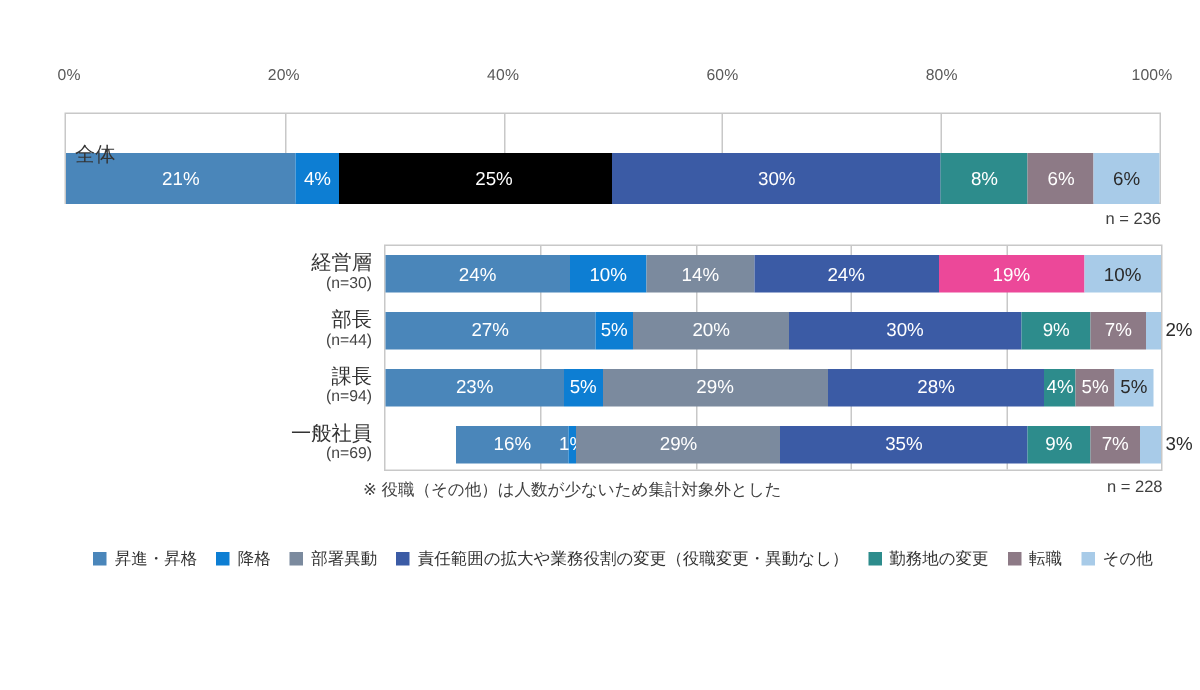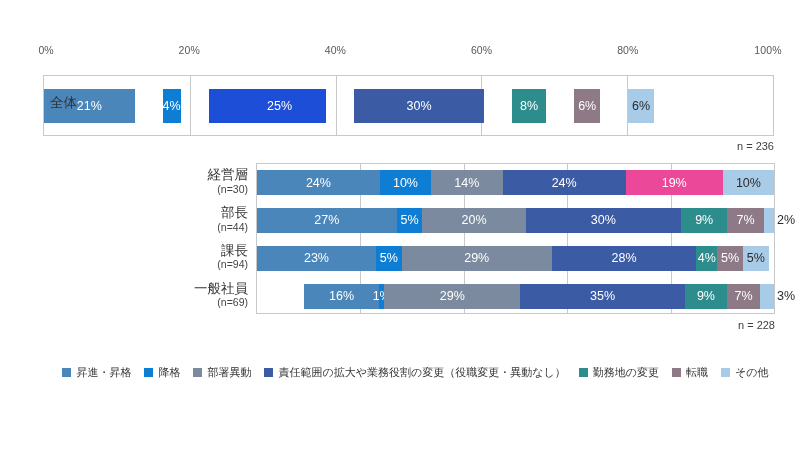--- a/index.html
+++ b/index.html
@@ -139,28 +139,28 @@
       <div class="axis-tick" style="left: 438.6px;">60%</div>
       <div class="axis-tick" style="left: 584.8px;">80%</div>
       <div class="axis-tick" style="left: 731px; transform: translateX(-72%);">100%</div>
     </div>
 
   <div class="plot" id="plot-overall" style="left:0; top:31px; width:731px; height:61px;">
   <div class="gridline" style="left: 145.8px;"></div>
       <div class="gridline" style="left: 291.6px;"></div>
       <div class="gridline" style="left: 437.4px;"></div>
       <div class="gridline" style="left: 583.2px;"></div>
-      <div class="bar" style="top: 13px; height: 34px; width: 610px; left: 0px; position: absolute; gap: 28px;">
+      <div class="bar" style="top: 26px; height: 34px; width: 729px; left: 0px; position: absolute;">
         <div class="seg" style="background: rgb(74, 134, 186); width: 153.09px;">
           <span class="seg-label">21%</span>
         </div>
         <div class="seg" style="background: rgb(13, 126, 211); width: 29.16px;">
           <span class="seg-label">4%</span>
         </div>
-        <div class="seg" style="background: #1d4ed8; width: 182.25px; padding-left: 24px;">
+        <div class="seg" style="background: #000000; width: 182.25px; padding-left: 24px;">
           <span class="seg-label">25%</span>
         </div>
         <div class="seg" style="background: rgb(59, 91, 165); width: 218.7px;">
           <span class="seg-label">30%</span>
         </div>
         <div class="seg" style="background: rgb(45, 140, 140); width: 58.32px;">
           <span class="seg-label">8%</span>
         </div>
         <div class="seg" style="background: rgb(141, 122, 134); width: 43.74px;">
           <span class="seg-label">6%</span>
@@ -269,20 +269,21 @@
         </div>
         <div class="seg" style="background: rgb(141, 122, 134); width: 36.19px;">
           <span class="seg-label">7%</span>
         </div>
         <div class="seg" style="background: rgb(168, 203, 232); width: 15.51px;">
           <span class="seg-label dark outside dark">3%</span>
         </div>
       </div>
     </div>
 
+  <div class="note" id="note-position" style="left:-14px; top:156px;">※ 役職（その他）は人数が少ないため集計対象外とした</div>
 
   <div class="n-label" id="n-position" style="right:0; top:156px;">n = 228</div>
 <div class="cat-label" style="left: -112px; width: 104px; top: 4.375px;">
       <span class="main">経営層</span>
       <span class="sub">(n=30)</span>
     </div>
     <div class="cat-label" style="left: -112px; width: 104px; top: 42.125px;">
       <span class="main">部長</span>
       <span class="sub">(n=44)</span>
     </div>

